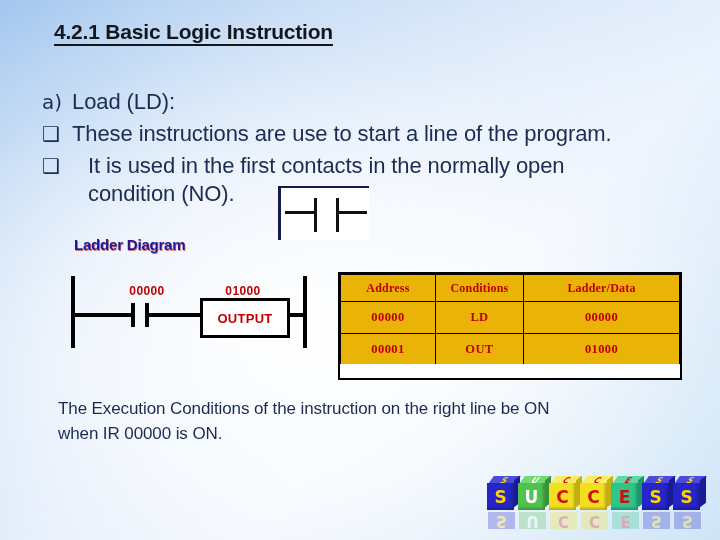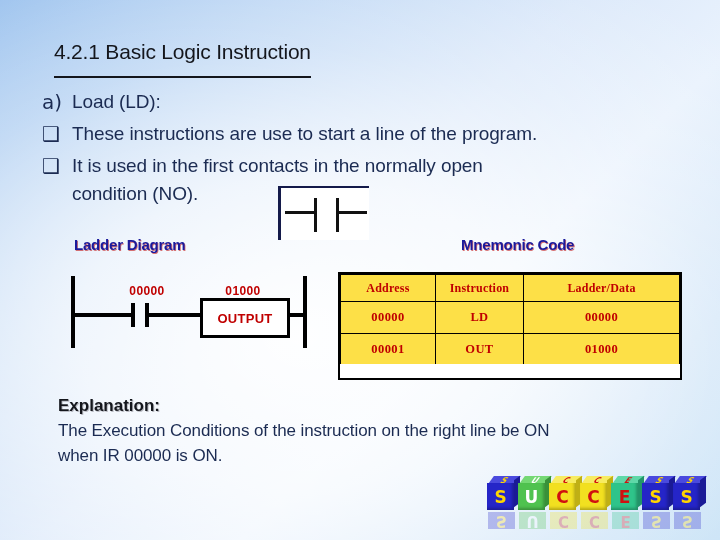--- a/index.html
+++ b/index.html
@@ -10,41 +10,41 @@
   }
   #slide{
     position:relative;width:720px;height:540px;overflow:hidden;
     background:
       radial-gradient(120% 110% at 42% 62%, rgba(255,255,255,0.97) 0%, rgba(255,255,255,0.72) 26%, rgba(255,255,255,0.28) 48%, rgba(255,255,255,0.0) 70%),
       linear-gradient(135deg, #9dc3ee 0%, #bcd6f4 22%, #dce9fa 46%, #e9f2fd 62%, #d3e6f8 82%, #c6e1f6 100%);
   }
 
   
   #title{
-    position:absolute;left:54px;top:40px;
-    font-size:21px;font-weight:normal;color:#14161c;
+    position:absolute;left:54px;top:20px;
+    font-size:21px;font-weight:bold;color:#14161c;
     letter-spacing:-0.2px;
     border-bottom:2px solid #14161c;
-    padding-bottom:12px;
+    padding-bottom:0;
     white-space:nowrap;
   }
 
   
   #bullets{position:absolute;left:42px;top:88px;width:660px;}
   .brow{display:flex;align-items:flex-start;margin-bottom:4px;}
   .bmark{
     width:30px;flex:0 0 30px;
     font-size:20px;color:#1b2b52;line-height:28px;
     font-family:"DejaVu Sans", sans-serif;
   }
   .btext{
-    font-size:19px;color:#1b2b52;line-height:28px;
+    font-size:22px;color:#1b2b52;line-height:28px;
     letter-spacing:-0.1px;
   }
-  .btext .ind{display:block;}
+  .btext .ind{display:block;margin-left:16px;}
 
   
   #contact-box{
     position:absolute;left:278px;top:186px;width:88px;height:52px;
     background:#ffffff;
     border-top:2px solid #141a4a;
     border-left:3px solid #141a4a;
   }
   #contact-box .vbar{position:absolute;width:3px;background:#111;}
   #contact-box .hbar{position:absolute;height:3px;background:#111;}
@@ -81,21 +81,21 @@
     display:flex;align-items:center;justify-content:center;
     font-size:13px;font-weight:bold;color:#c00000;letter-spacing:0.3px;
   }
 
   
   #mtable{
     position:absolute;left:338px;top:272px;width:340px;height:92px;
     background:#ffffff;border:2px solid #000;
     border-collapse:collapse;
   }
-  #mtable table{width:100%;height:100%;border-collapse:collapse;background:#fde047;}
+  #mtable table{width:100%;height:100%;border-collapse:collapse;background:#eab308;}
   #mtable th,#mtable td{
     border:1px solid #000;
     text-align:center;
     font-family:"Liberation Serif", serif;
     font-weight:bold;
     color:#c00000;
     padding:0;
   }
   #mtable th{font-size:12px;height:26px;letter-spacing:0.2px;}
   #mtable td{font-size:12.5px;height:27px;letter-spacing:0.4px;}
@@ -172,21 +172,20 @@
   </div>
 
   <div id="contact-box">
     <div class="hbar" style="left:4px;top:23px;width:30px;"></div>
     <div class="vbar" style="left:33px;top:10px;height:34px;"></div>
     <div class="vbar" style="left:55px;top:10px;height:34px;"></div>
     <div class="hbar" style="left:55px;top:23px;width:31px;"></div>
   </div>
 
   <div id="cap-ladder" class="caption">Ladder Diagram</div>
-  <div id="cap-mnemonic" class="caption">Mnemonic Code</div>
 
   <div id="ladder">
     <div class="rail left"></div>
     <div class="rail right"></div>
 
     <div class="wire" style="left:11px;width:62px;"></div>
     <div class="cbar" style="left:71px;"></div>
     <div class="cbar" style="left:85px;"></div>
     <div class="wire" style="left:88px;width:55px;"></div>
     <div class="wire" style="left:221px;width:26px;"></div>
@@ -199,42 +198,41 @@
   <div id="mtable">
     <table>
       <colgroup>
           <col class="c1">
           <col class="c2">
           <col class="c3">
         </colgroup>
       <thead>
         <tr>
           <th>Address</th>
-          <th>Instruction</th>
+          <th>Conditions</th>
           <th>Ladder/Data</th>
         </tr>
       </thead>
       <tbody>
         <tr>
           <td>00000</td>
           <td>LD</td>
           <td>00000</td>
         </tr>
         <tr>
           <td>00001</td>
           <td>OUT</td>
           <td>01000</td>
         </tr>
       </tbody>
     </table>
   </div>
   <div id="mtable-tail"></div>
 
   <div id="explain">
-    <div id="exp-head">Explanation:</div>
     <div id="exp-body">
       <span>The Execution Conditions of the instruction on the right line be ON</span>
       <span>when IR 00000 is ON.</span>
     </div>
   </div>
 
   <div id="success">
       <div class="cube" style="left: 0px;">
         <div class="top" style="background: rgb(74, 74, 222); color: rgb(255, 213, 0);">S</div>
         <div class="side" style="background: rgb(26, 26, 150);"></div>

